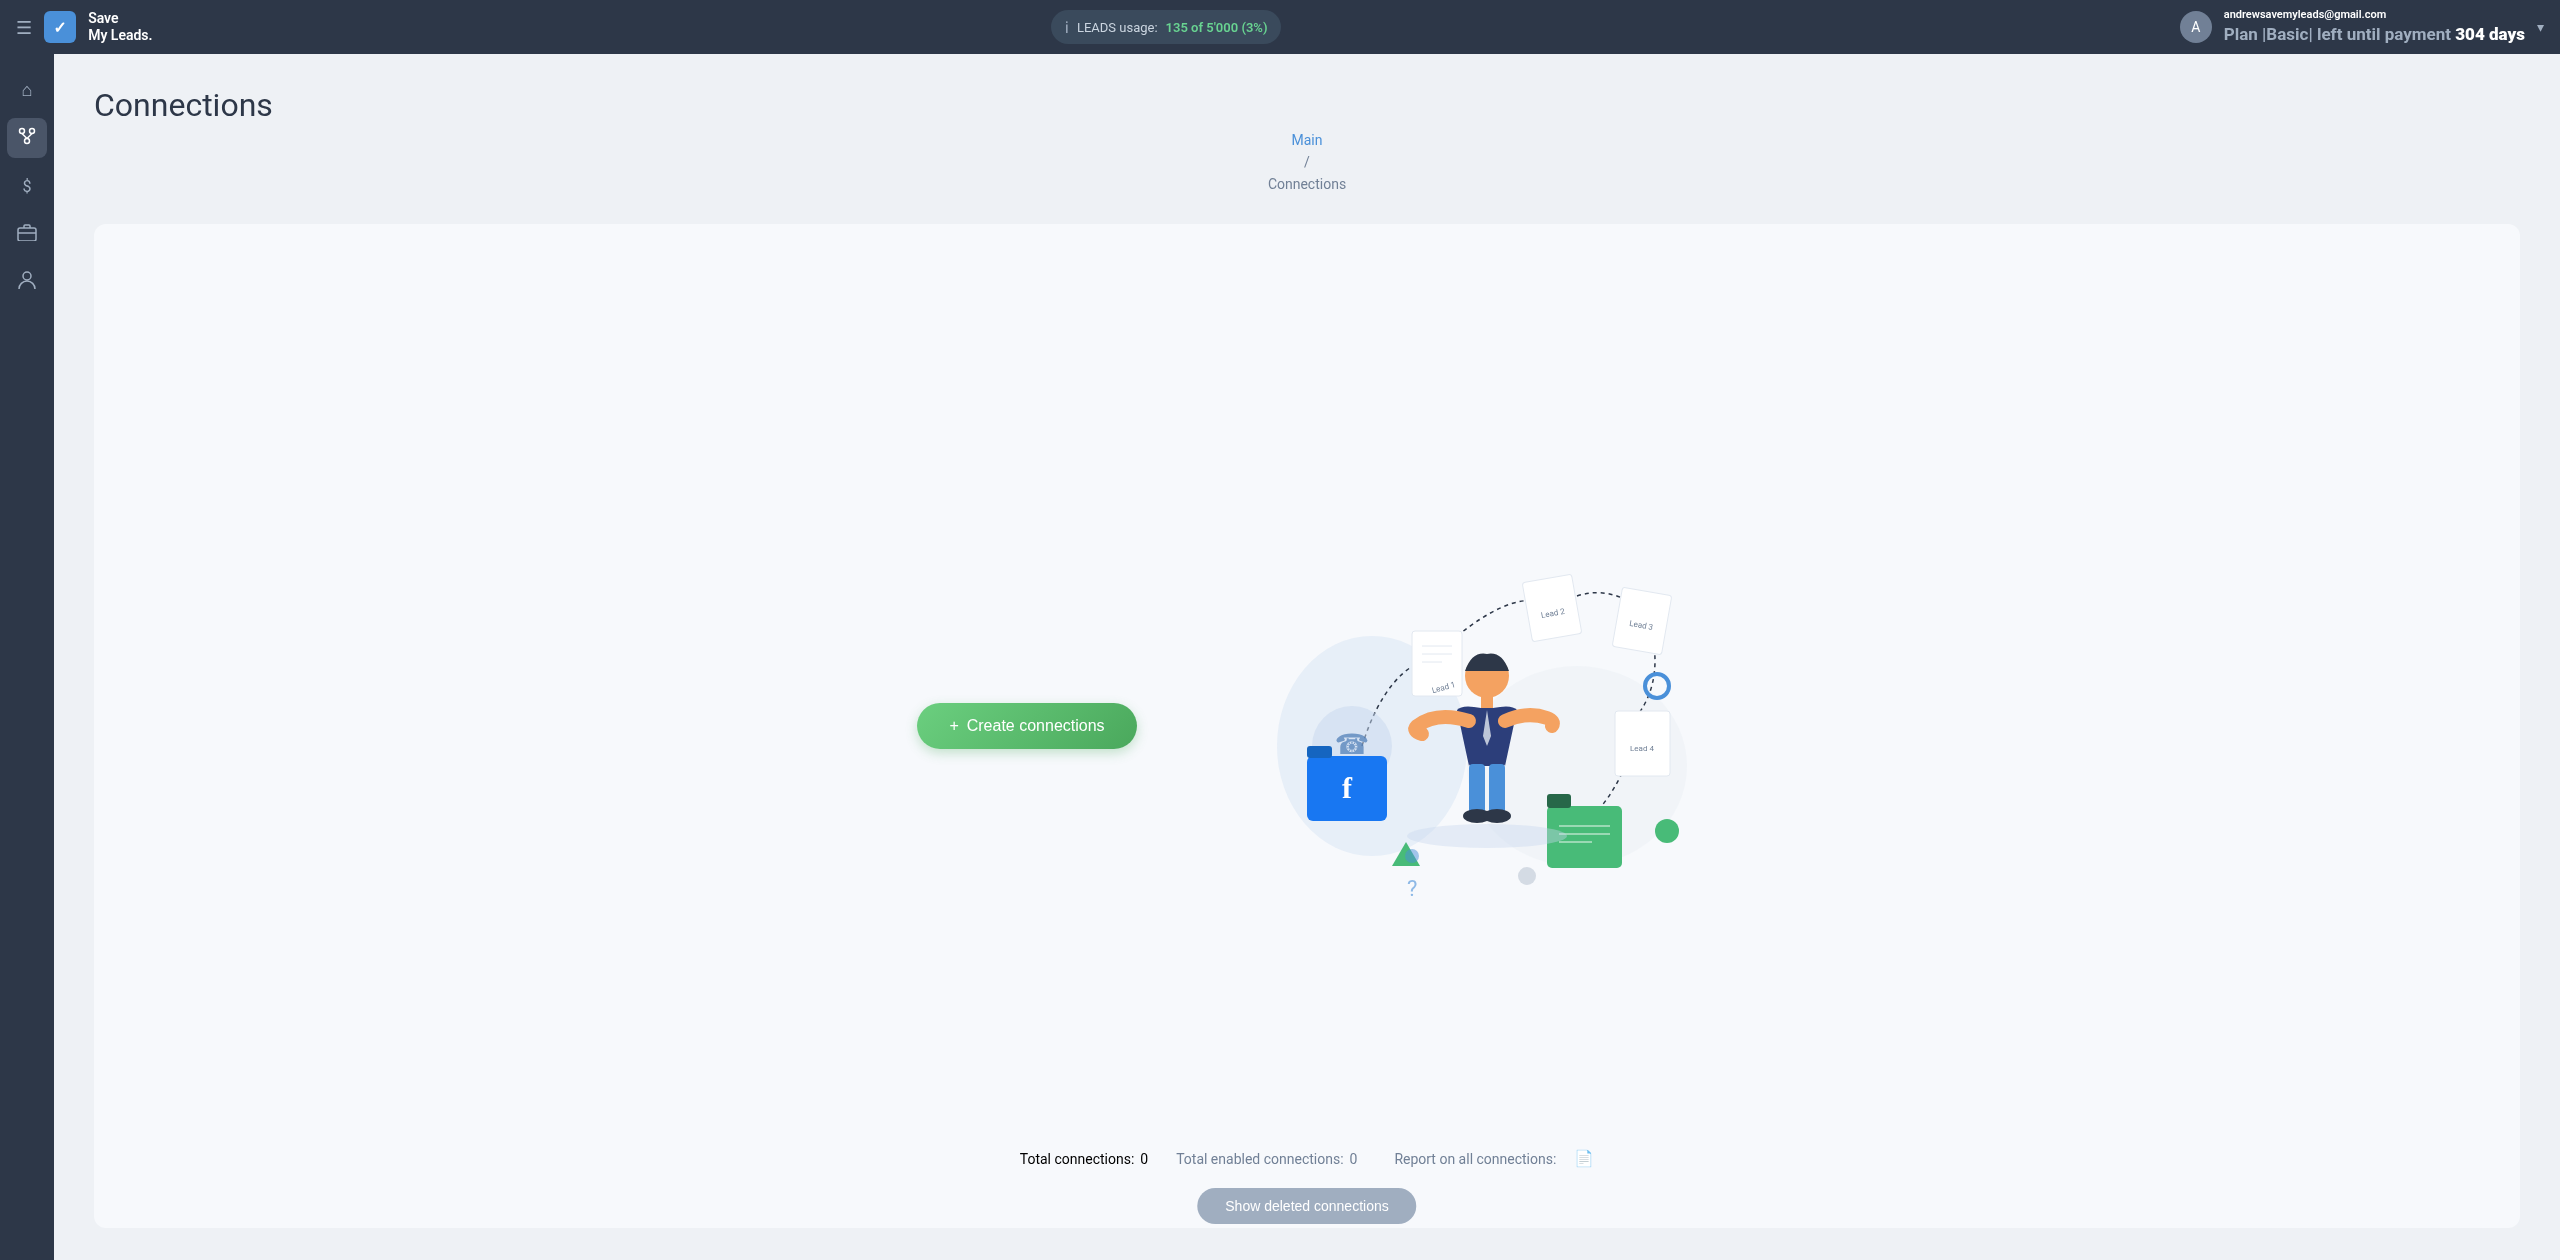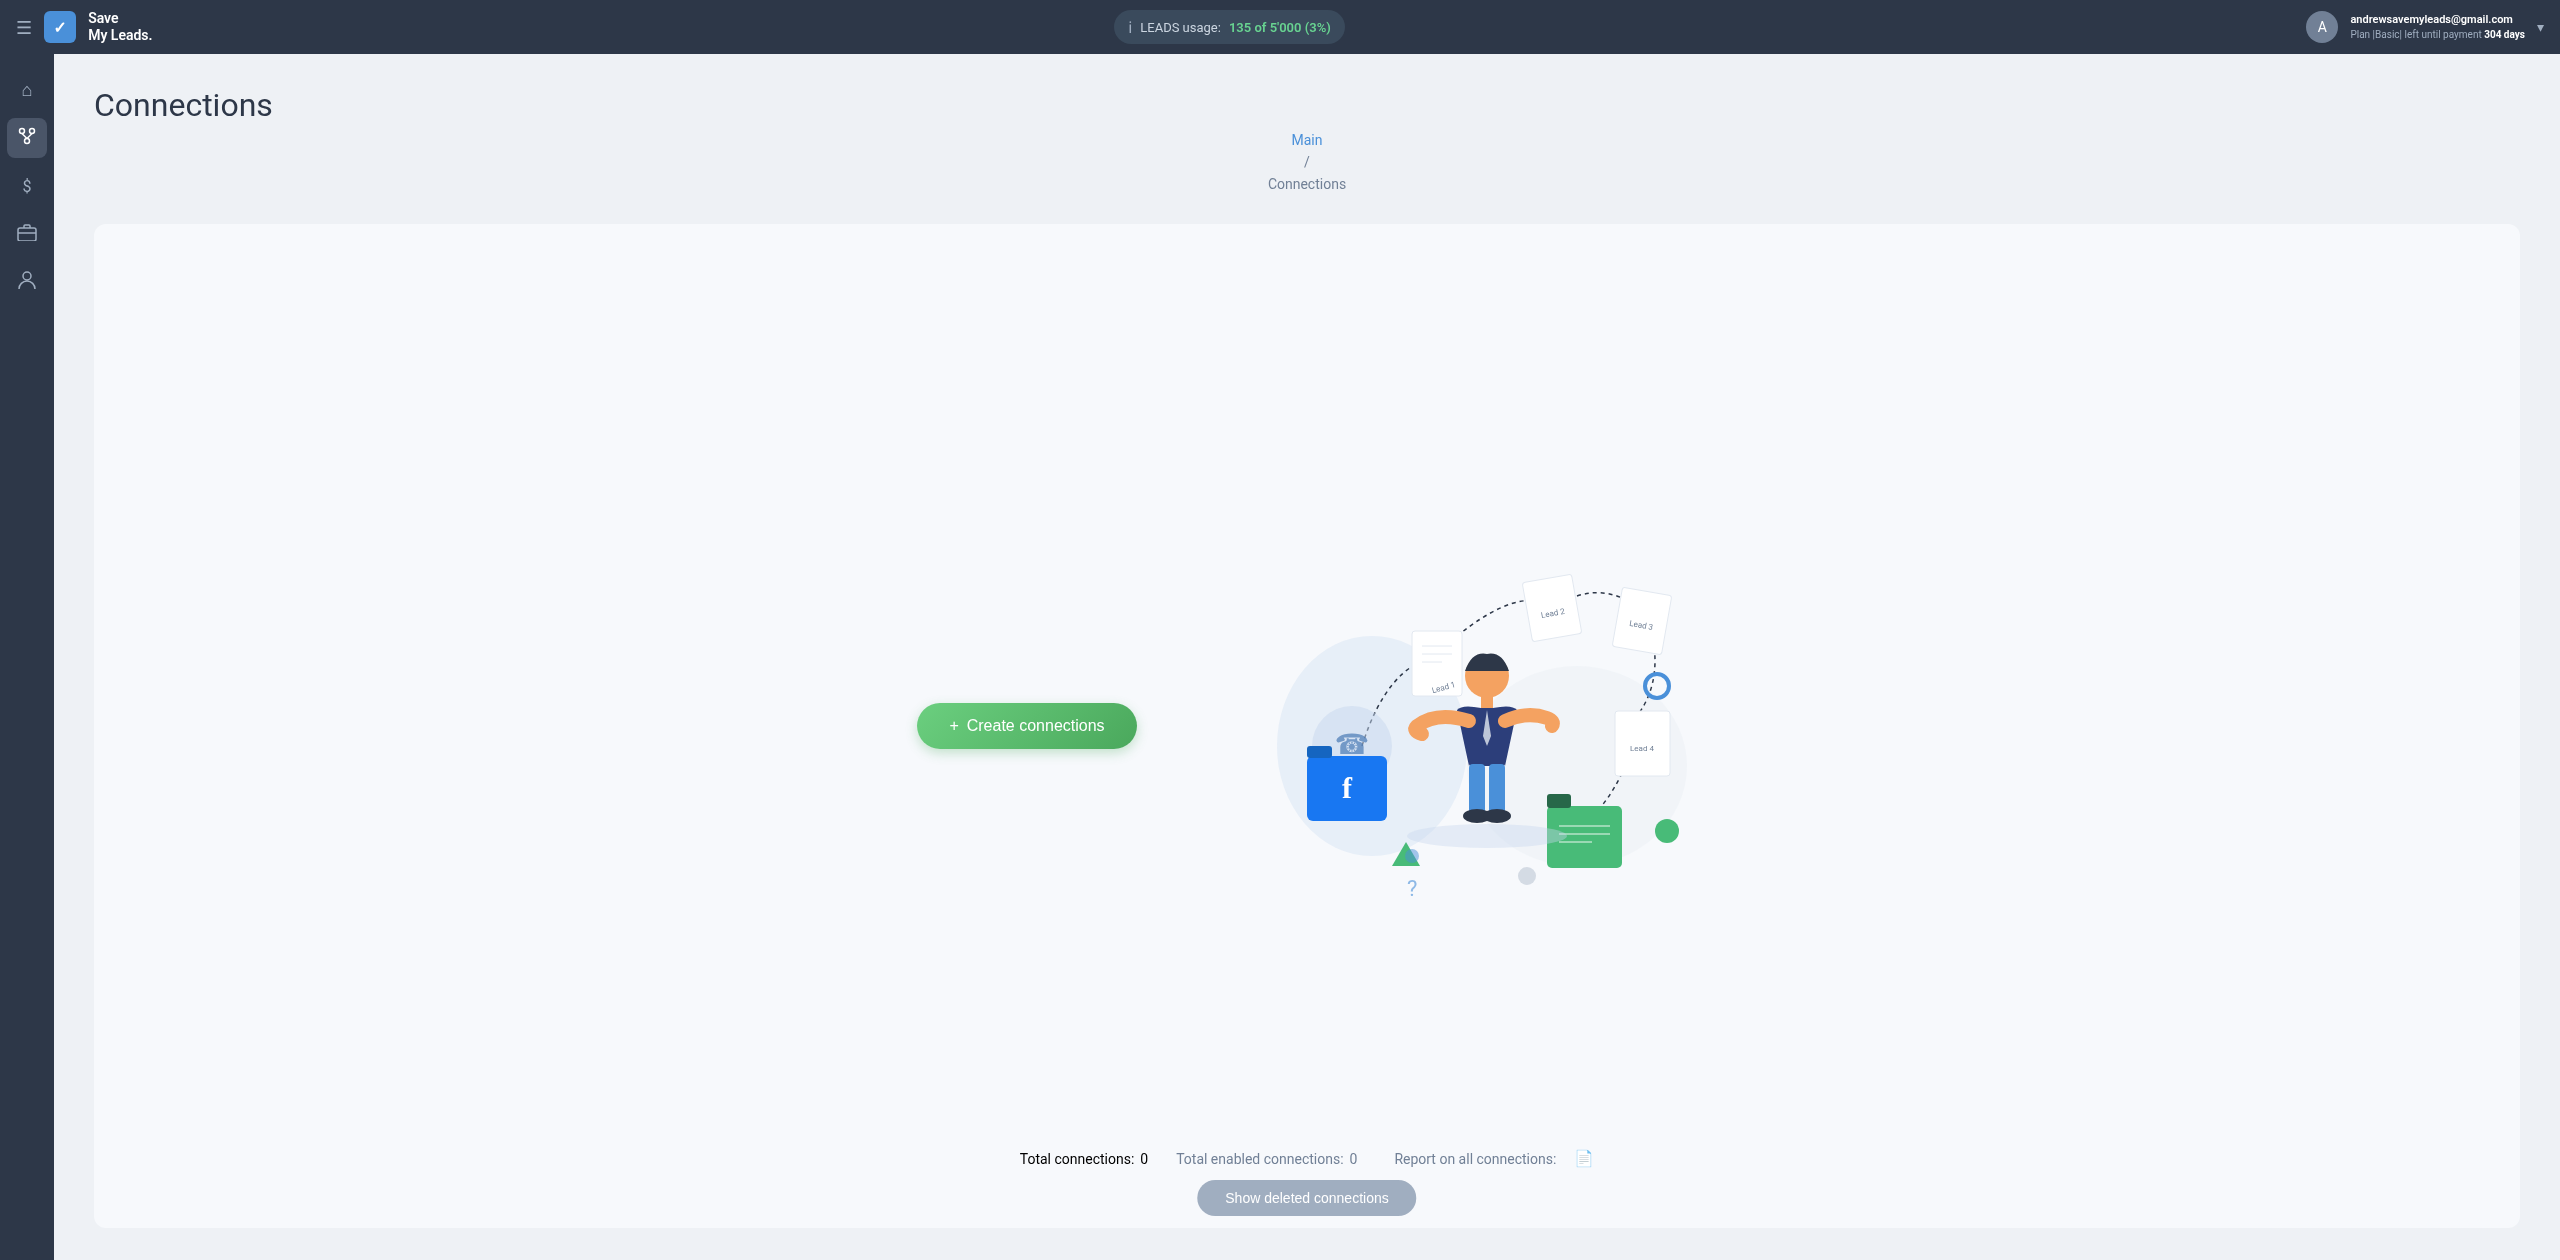--- a/index.html
+++ b/index.html
@@ -32,21 +32,21 @@
       color: white;
       font-size: 13px;
     }
     .info-icon { color: #a0aec0; font-size: 16px; }
     .usage-label { color: #cbd5e0; }
     .usage-value { color: #68d391; font-weight: 600; }
     .navbar-right { display: flex; align-items: center; gap: 12px; color: white; font-size: 13px; }
     .avatar-circle { width: 32px; height: 32px; border-radius: 50%; background: #718096; display: flex; align-items: center; justify-content: center; color: white; font-size: 14px; }
     .user-info { line-height: 1.4; }
     .user-email { font-weight: 600; font-size: 11px; }
-    .user-plan { color: #a0aec0; font-size: 10px; }
+    .user-plan { color: #a0aec0; font-size: 17px; font-weight: bold; }
     .user-plan strong { color: white; }
     .chevron-down { color: #a0aec0; font-size: 14px; cursor: pointer; }
 
     
     .app-layout { display: flex; flex: 1; overflow: hidden; }
 
     
     .sidebar {
       background: #2d3748;
       width: 54px;
@@ -376,20 +376,20 @@
         <span class="stat-item" style="display:inline-flex; align-items:center; gap:6px; font-size:14px; color:#718096; margin-right:33px;">
           <span>Total enabled connections:</span>
           <span>0</span>
         </span>
         <span class="stat-item" style="display:inline-flex; align-items:center; gap:18px; font-size:14px; color:#718096;">
           <span>Report on all connections:</span>
           <span class="report-icon">📄</span>
         </span>
       </div>
 
-      <div style="position:absolute; bottom: 12px; left: 50%; transform: translateX(-50%);">
+      <div style="position:absolute; bottom: 4px; left: 50%; transform: translateX(-50%);">
         <button class="show-deleted-btn">Show deleted connections</button>
       </div>
 
     </div>
 
   </main>
 </div>
 
 </body></html>

